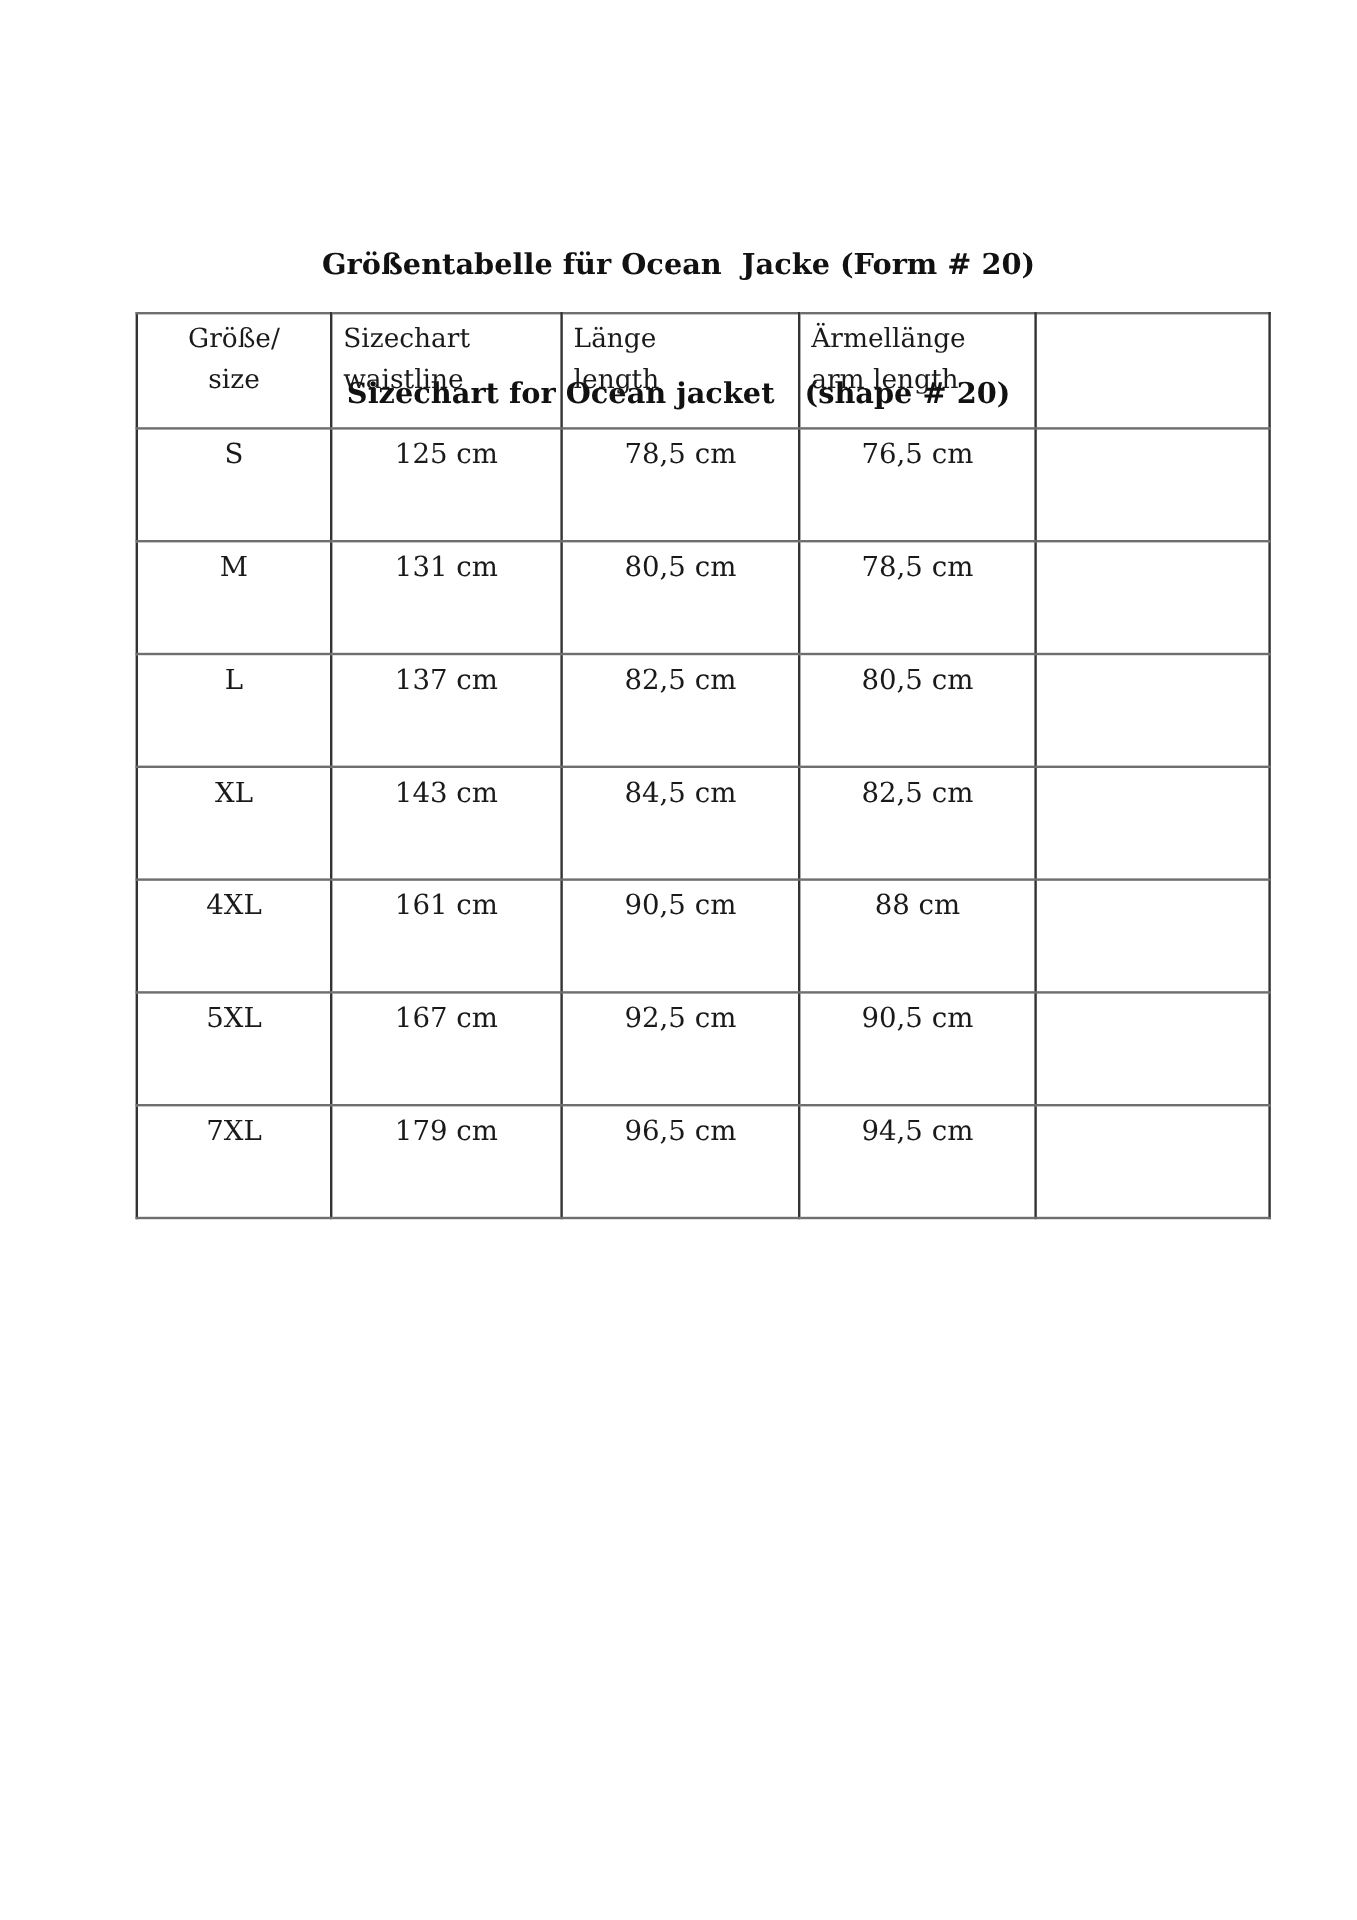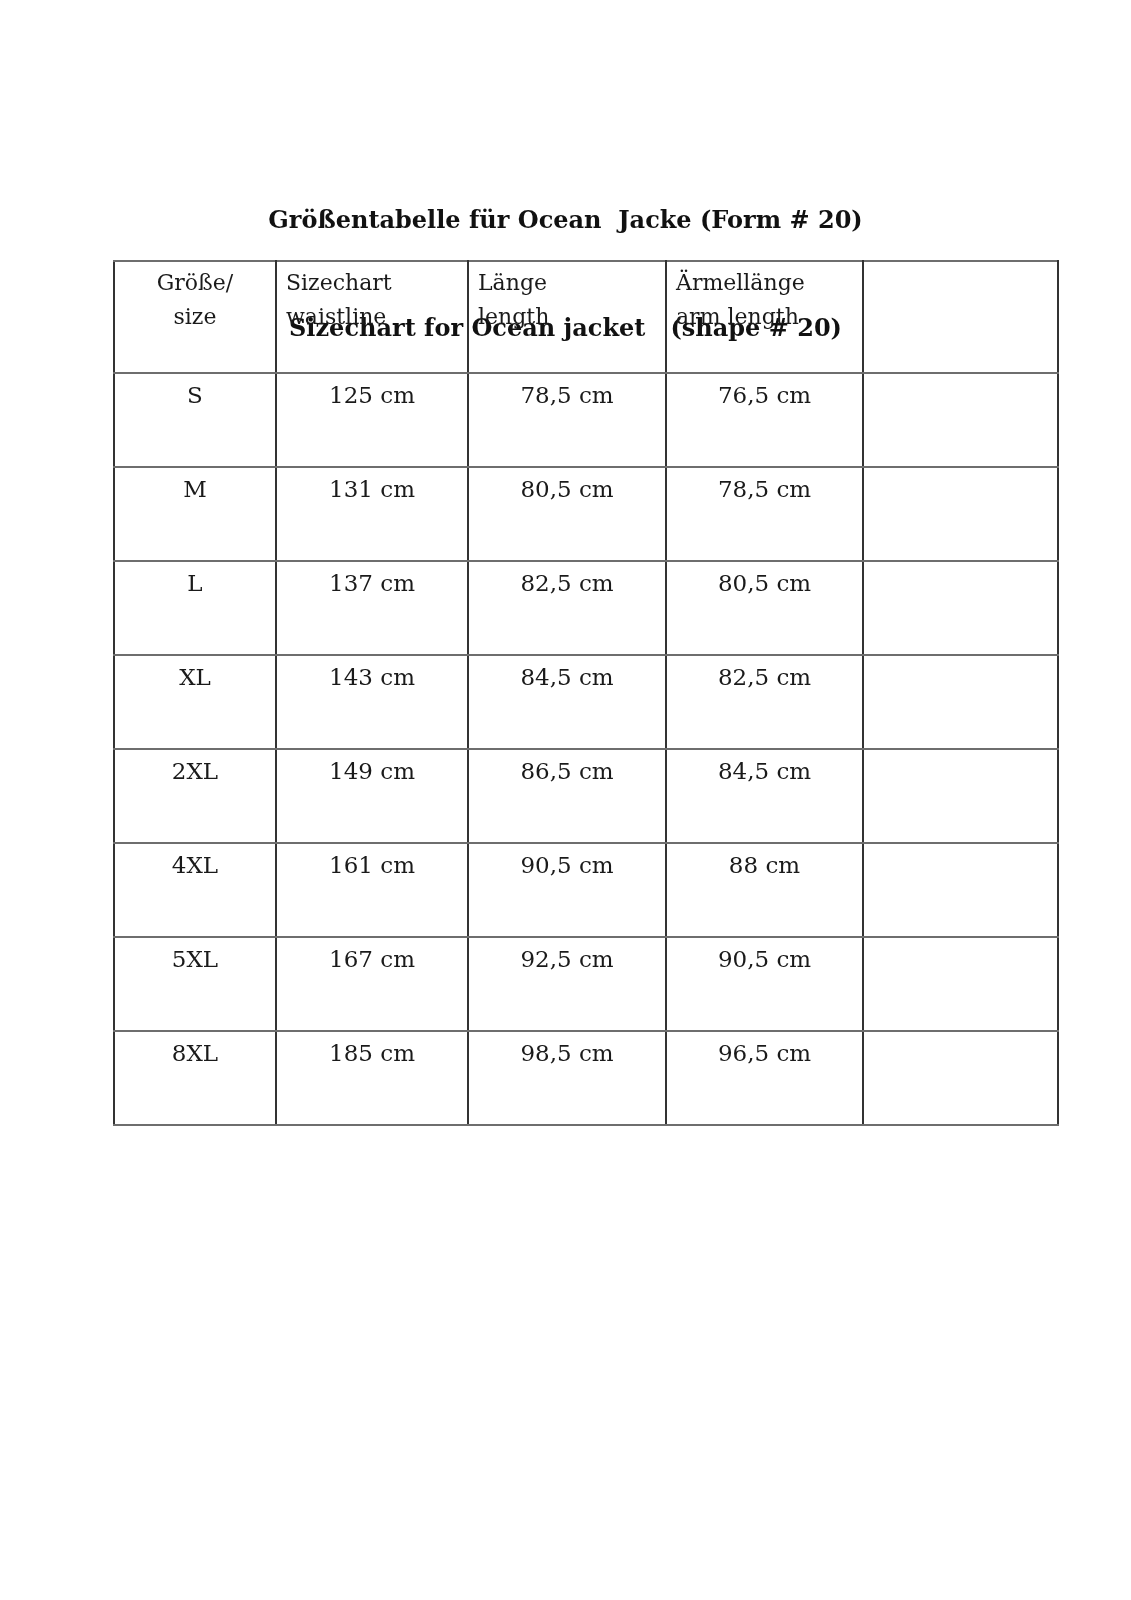--- a/index.html
+++ b/index.html
@@ -40,21 +40,21 @@
   table.sizechart th,
   table.sizechart td {
     border-left: 2px solid #333333;
     border-right: 2px solid #333333;
     border-top: 2px solid #6e6e6e;
     border-bottom: 2px solid #6e6e6e;
     vertical-align: top;
     font-weight: normal;
     overflow: hidden;
   }
-  thead tr { height: 112px; }
+  thead tr { height: 96px; }
   tbody tr { height: 94px; }
   th {
     font-size: 22px;
     line-height: 34px;
     padding-top: 4px;
   }
   th.h-size { text-align: center; }
   th.h-left { text-align: left; padding-left: 9px; }
   td {
     font-size: 23px;
@@ -132,43 +132,36 @@
           <td></td>
         </tr>
         <tr>
           <td>XL</td>
           <td>143 cm</td>
           <td>84,5 cm</td>
           <td>82,5 cm</td>
           <td></td>
         </tr>
         <tr>
-          <td>2XL</td>
-          <td>149 cm</td>
-          <td>86,5 cm</td>
-          <td>84,5 cm</td>
-          <td></td>
-        </tr>
-        <tr>
           <td>4XL</td>
           <td>161 cm</td>
           <td>90,5 cm</td>
           <td>88 cm</td>
           <td></td>
         </tr>
         <tr>
           <td>5XL</td>
           <td>167 cm</td>
           <td>92,5 cm</td>
           <td>90,5 cm</td>
           <td></td>
         </tr>
         <tr>
-          <td>8XL</td>
-          <td>185 cm</td>
-          <td>98,5 cm</td>
+          <td>7XL</td>
+          <td>179 cm</td>
           <td>96,5 cm</td>
+          <td>94,5 cm</td>
           <td></td>
         </tr>
       </tbody>
   </table>
 
 </div>
 
 </body></html>

